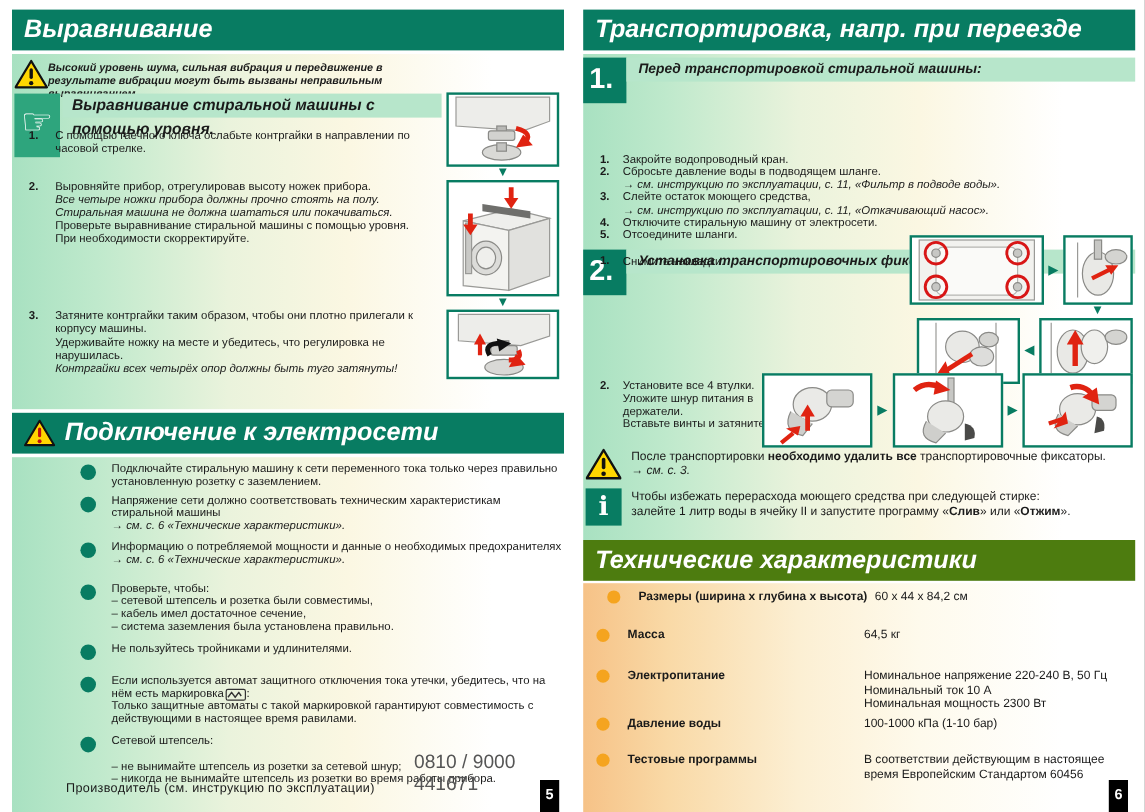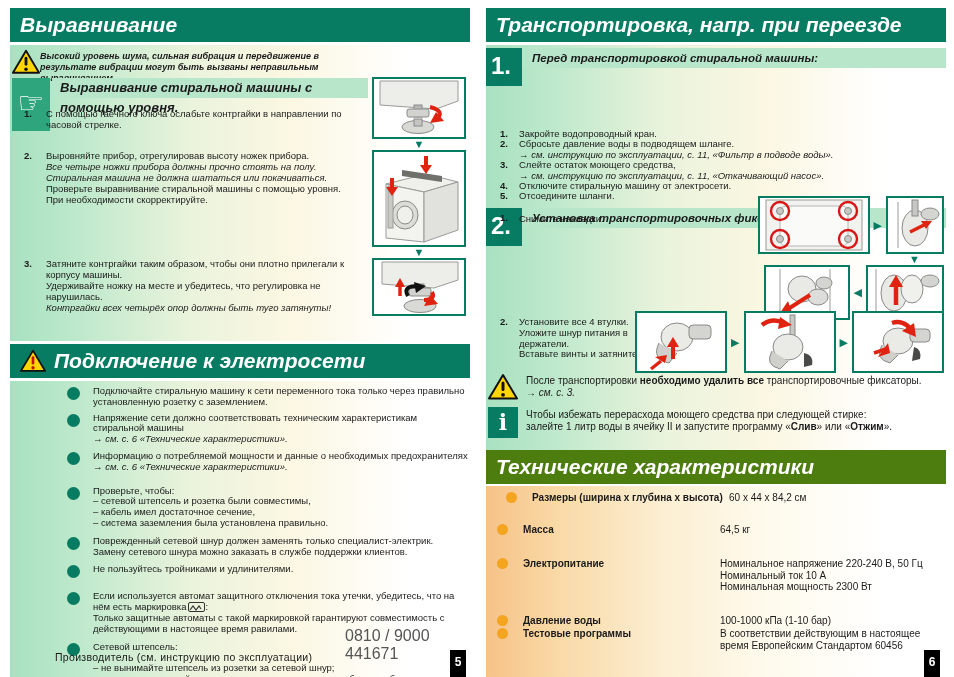--- a/index.html
+++ b/index.html
@@ -213,27 +213,20 @@
         <div class="brow" style="margin-top:13px;">
           <span class="dot"></span>
           <div class="btxt">
             <span>Проверьте, чтобы:</span><br>
             <span>–  сетевой штепсель и розетка были совместимы,</span><br>
             <span>–  кабель имел достаточное сечение,</span><br>
             <span>–  система заземления была установлена правильно.</span>
           </div>
         </div>
 
-        <div class="brow" style="margin-top:7px;">
-          <span class="dot"></span>
-          <div class="btxt">
-            <span>Поврежденный сетевой шнур должен заменять только специалист-электрик.</span><br>
-            <span>Замену сетевого шнура можно заказать в службе поддержки клиентов.</span>
-          </div>
-        </div>
 
         <div class="brow" style="margin-top:7px;">
           <span class="dot"></span>
           <div class="btxt">Не пользуйтесь тройниками и удлинителями.</div>
         </div>
 
         <div class="brow" style="margin-top:13px;">
           <span class="dot"></span>
           <div class="btxt">
             <span>Если используется автомат защитного отключения тока утечки, убедитесь, что на нём есть маркировка</span><span class="markbox"><svg width="13" height="6" viewBox="0 0 13 6">
@@ -449,21 +442,21 @@
       <div class="techrow" style="top:72px;">
         <span class="odot"></span>
         <span class="tlabel">Электропитание</span>
         <span class="tval">
           <span>Номинальное напряжение 220-240 В, 50 Гц</span><br>
           <span>Номинальный ток 10 А</span><br>
           <span>Номинальная мощность 2300 Вт</span>
         </span>
       </div>
 
-      <div class="techrow" style="top:129px;">
+      <div class="techrow" style="top:112px;">
         <span class="odot"></span>
         <span class="tlabel">Давление воды</span>
         <span class="tval">100-1000 кПа (1-10 бар)</span>
       </div>
 
       <div class="techrow" style="top:142px;">
         <span class="odot"></span>
         <span class="tlabel">Тестовые программы</span>
         <span class="tval">
           <span>В соответствии действующим в настоящее</span><br>

